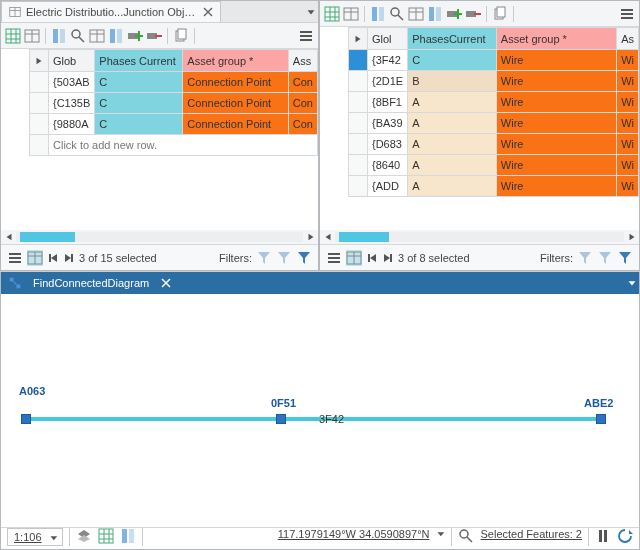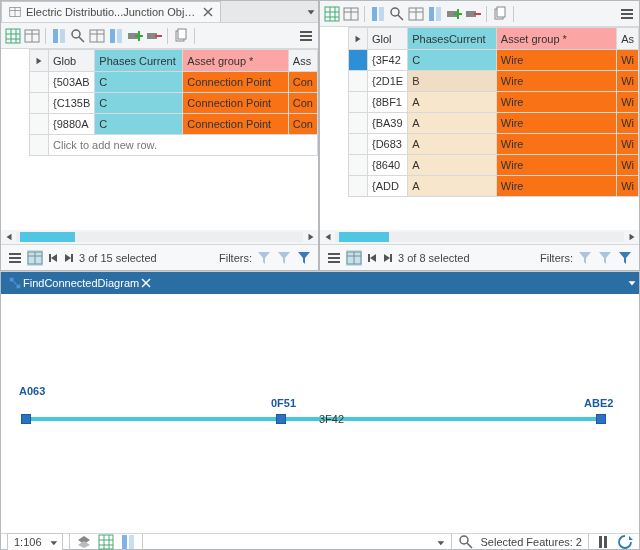--- a/index.html
+++ b/index.html
@@ -169,21 +169,21 @@
   }
   .diag-tab-strip {
     height:22px;
     background:#2a6ea3;
     display:flex;
     align-items:stretch;
   }
   .diag-tab {
     display:flex;
     align-items:center;
-    gap:2px;
+    gap:12px;
     padding:0 8px;
     color:#fff;
     font-size:11px;
   }
   .diag-tab .close-x { width:10px;height:10px;cursor:pointer; }
   .diag-tab .ico { width:12px;height:12px; }
   .diag-tab-strip .tab-chevron { color:#fff; }
 
   .canvas {
     position:relative;
@@ -208,29 +208,30 @@
     font-weight:bold;
   }
   .edge-lbl {
     position:absolute;
     color:#333;
     font-size:11px;
   }
 
   
   .statusbar {
-    height:16px;
+    height:22px;
     border-top:1px solid #d4d7d9;
     background:#fff;
     display:flex;
-    align-items:center;
+    align-items:flex-start;
     gap:6px;
     padding:0 6px;
     font-size:11px;
     color:#444;
+    text-decoration:underline;
   }
   .statusbar .scale {
     border:1px solid #c5c8cb;
     height:18px;
     display:flex;
     align-items:center;
     padding:0 4px 0 6px;
     gap:6px;
     background:#fff;
   }
@@ -782,20 +783,21 @@
           <use href="#i-grid"></use>
         </svg>
       </span>
     <span class="ib">
         <svg viewBox="0 0 16 16">
           <use href="#i-col"></use>
         </svg>
       </span>
     <span class="sep"></span>
     <span class="spacer"></span>
+    <span>117.1979149°W 34.0590897°N</span>
     <span class="chev">
         <svg viewBox="0 0 12 12" width="10">
           <use href="#i-chev"></use>
         </svg>
       </span>
     <span class="sep"></span>
     <span class="ib">
         <svg viewBox="0 0 16 16">
           <use href="#i-search"></use>
         </svg>

